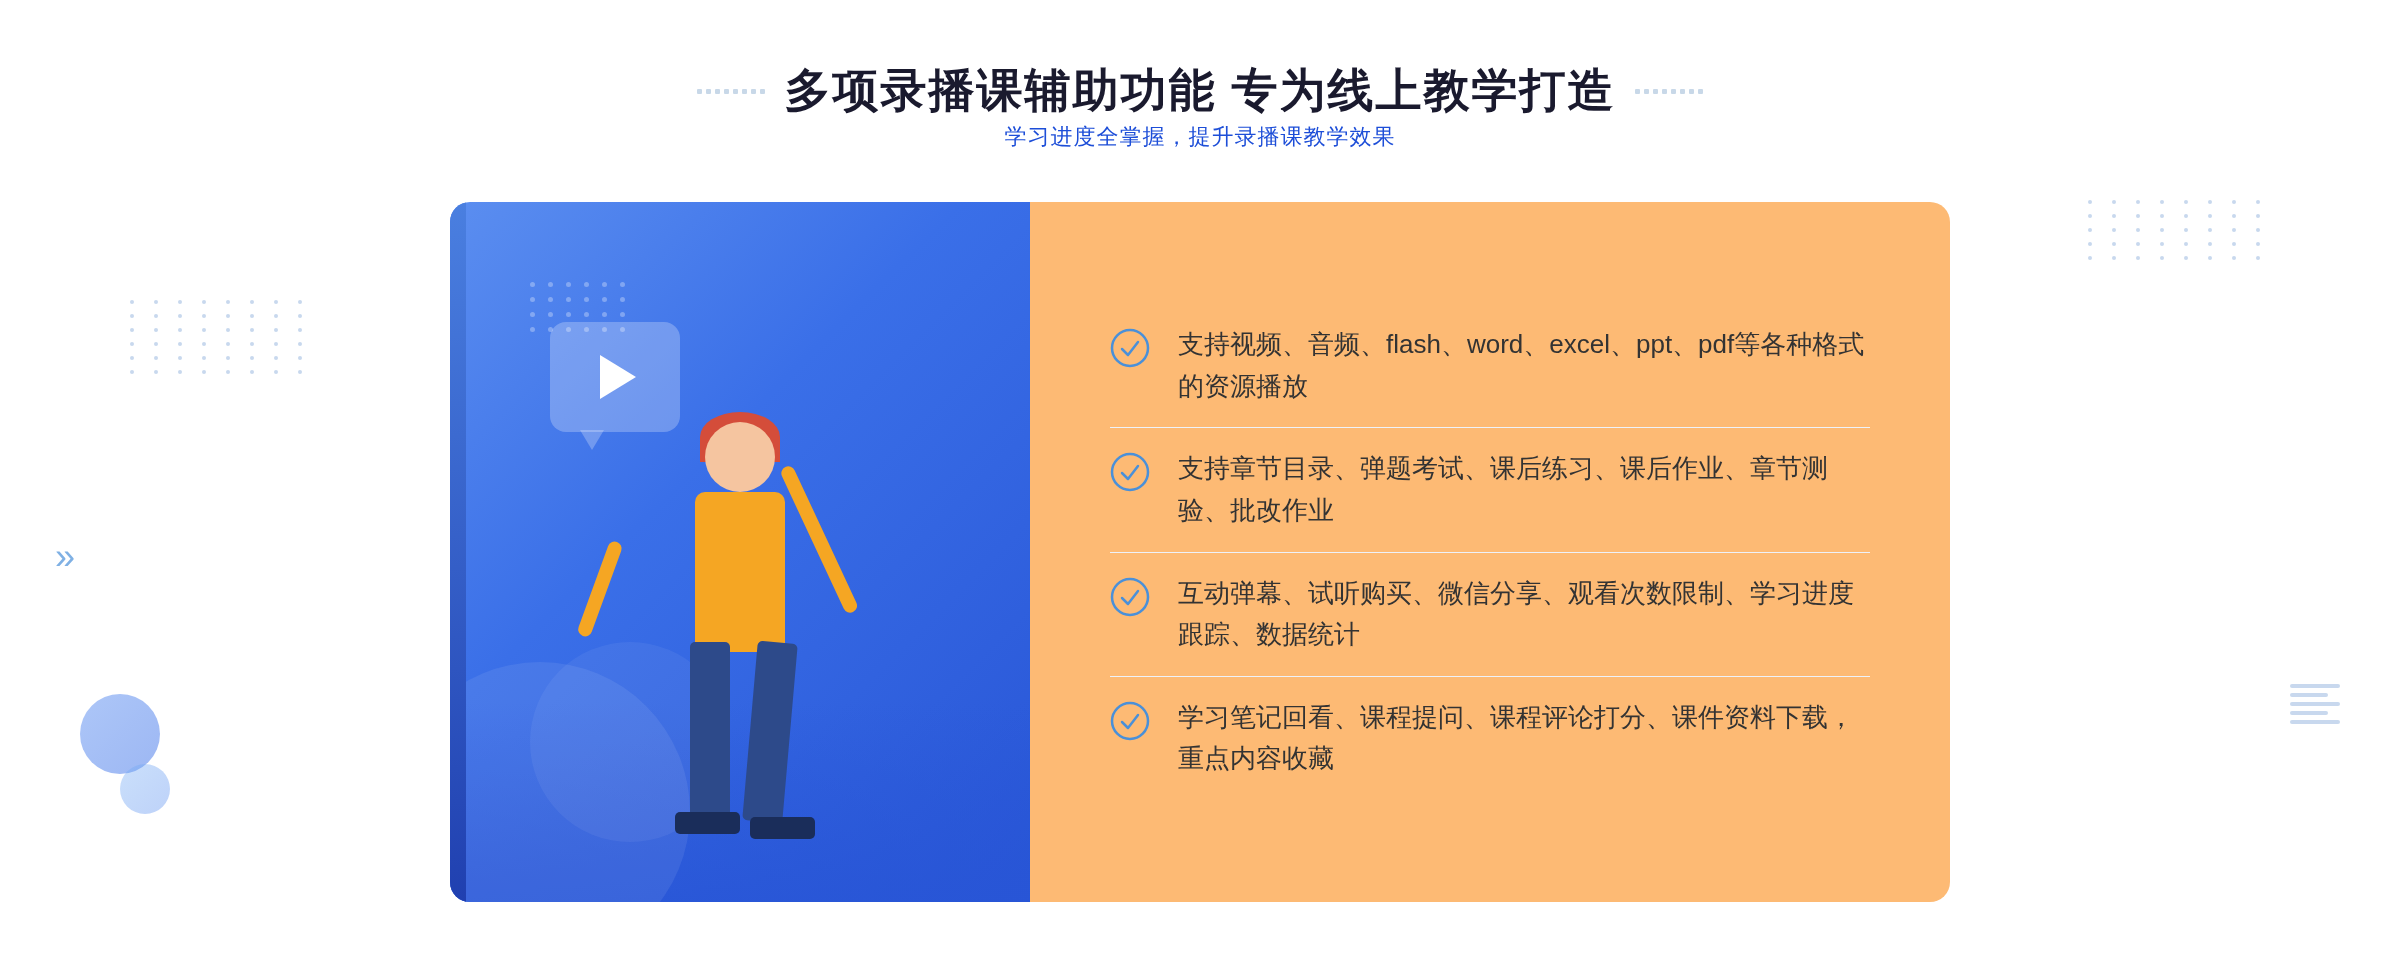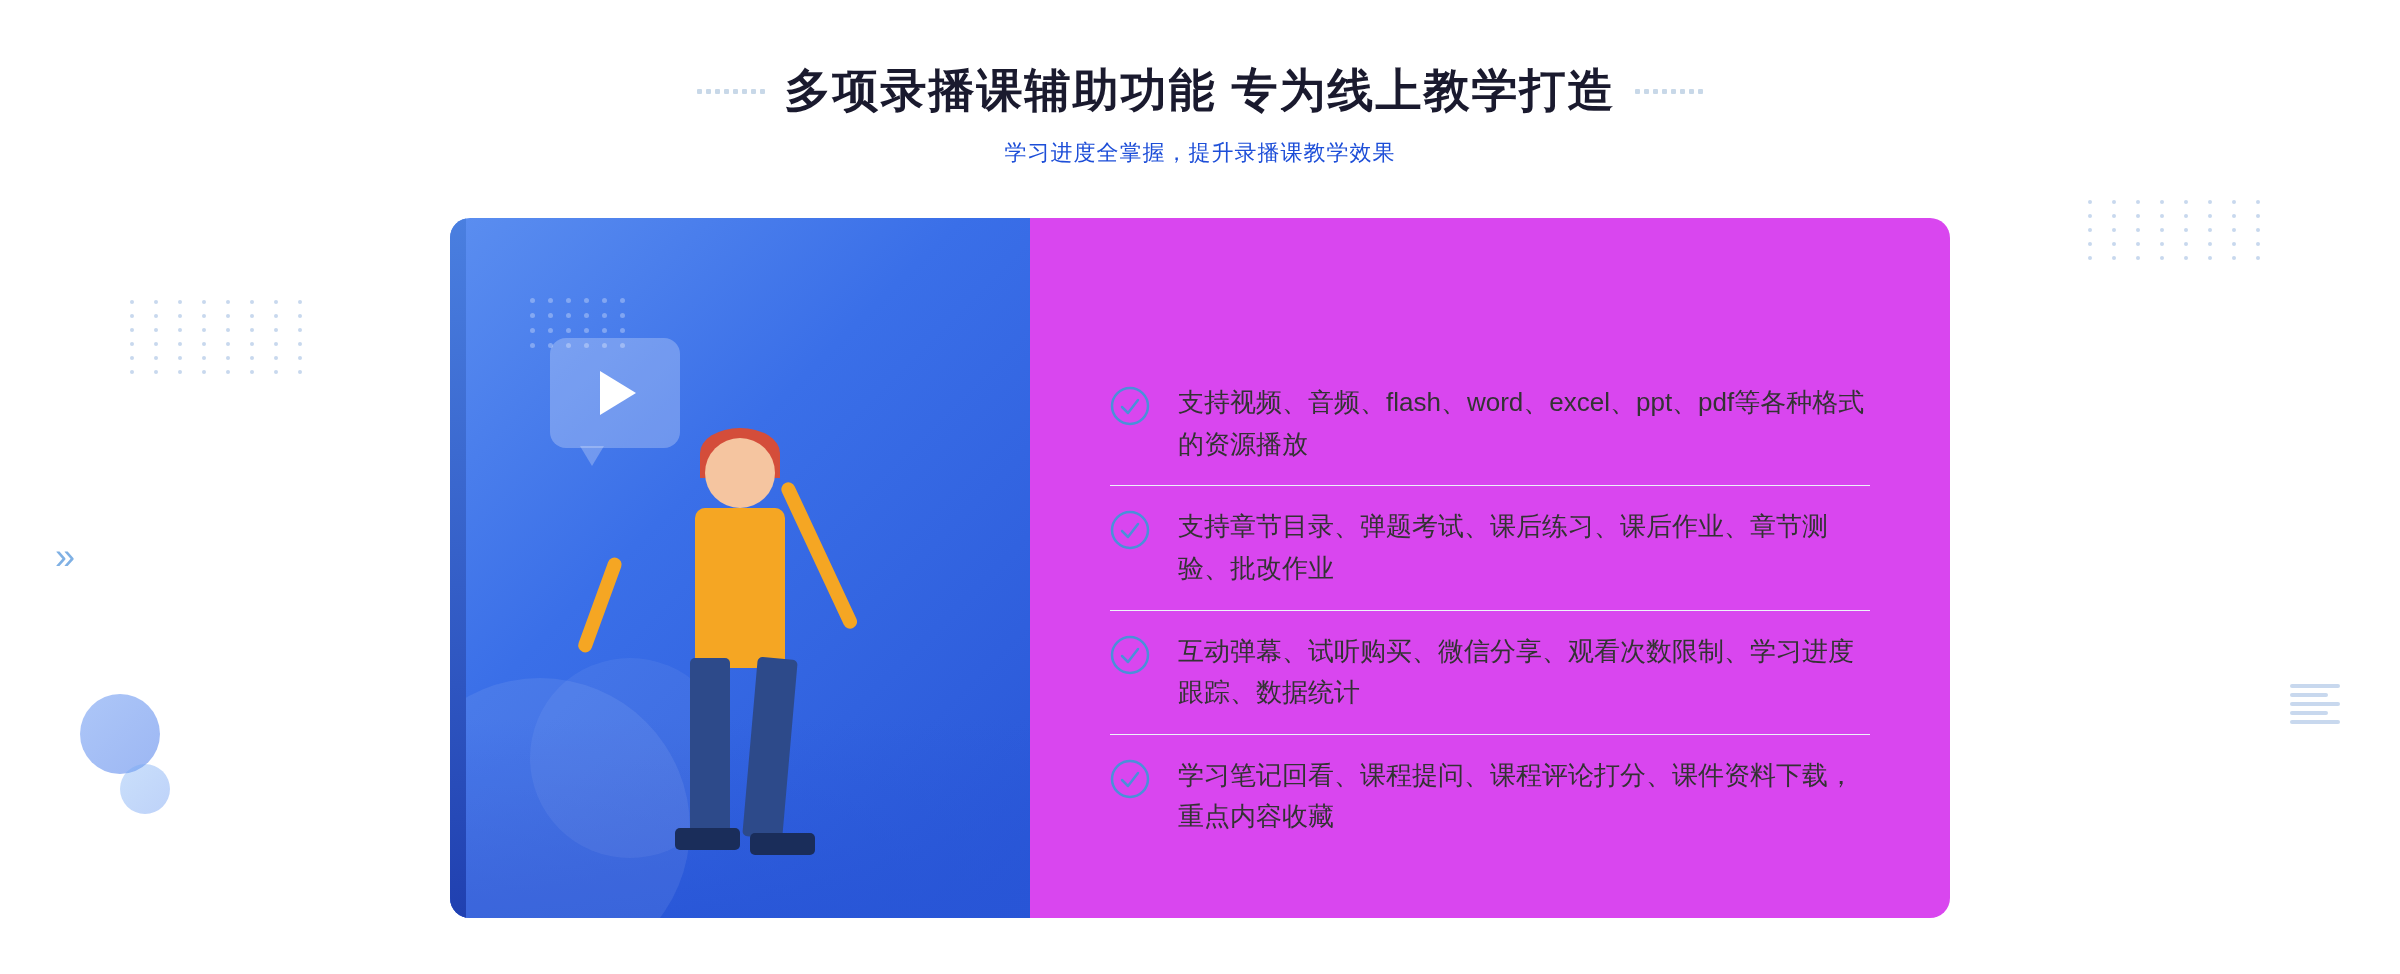--- a/index.html
+++ b/index.html
@@ -32,21 +32,20 @@
       text-align: center;
       margin-bottom: 50px;
       position: relative;
     }
 
     .title-row {
       display: flex;
       align-items: center;
       justify-content: center;
       gap: 20px;
-      margin-bottom: 16px;
     }
 
     .title-decorator {
       display: flex;
       gap: 4px;
       align-items: center;
     }
 
     .title-decorator span {
       width: 5px;
@@ -263,26 +262,26 @@
       margin-left: 10px;
       width: 65px;
       height: 22px;
       background: #1a2d5a;
       border-radius: 5px;
     }
 
     
     .features-panel {
       flex: 1;
-      background: #d946ef;
+      background: #fdba74;
       border-radius: 0 20px 20px 0;
       padding: 60px 80px;
       display: flex;
       flex-direction: column;
-      justify-content: flex-end;
+      justify-content: center;
       min-height: 700px;
     }
 
     .feature-item {
       display: flex;
       align-items: flex-start;
       gap: 28px;
       padding: 20px 0;
     }
 

